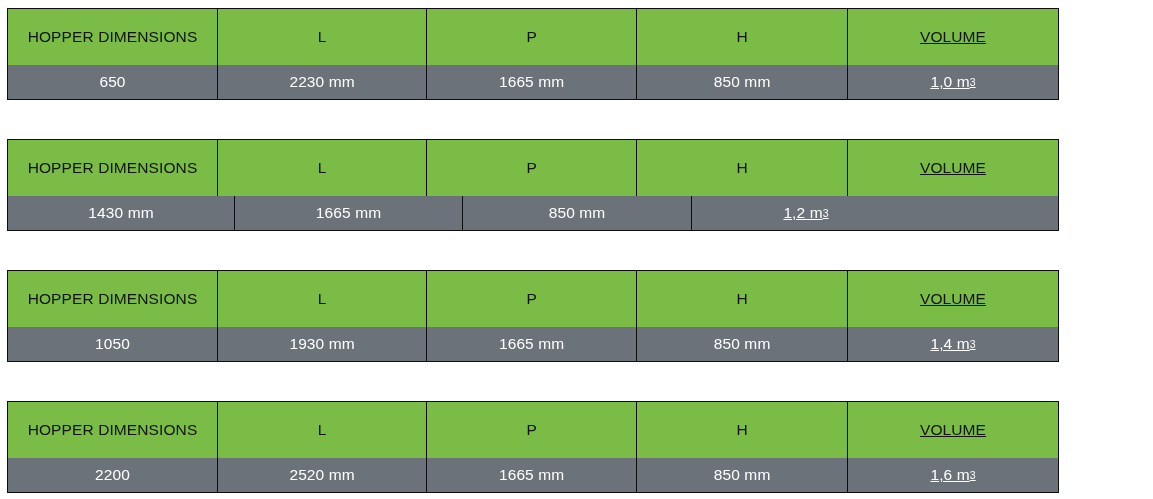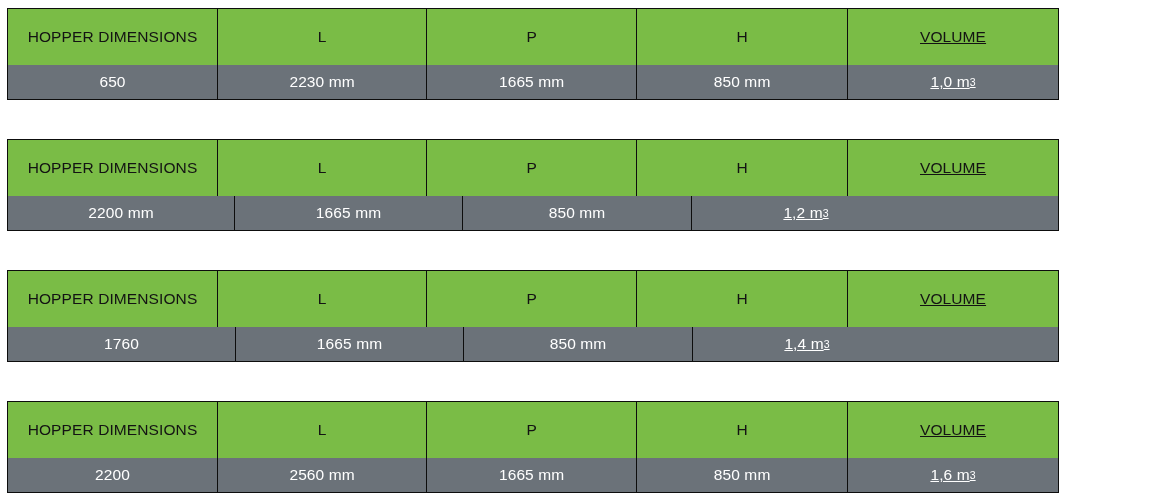--- a/index.html
+++ b/index.html
@@ -122,53 +122,54 @@
 
   <div class="hopper-table t1">
     <div class="row header-row">
       <div class="cell col-0">HOPPER DIMENSIONS</div>
       <div class="cell col-1">L</div>
       <div class="cell col-2">P</div>
       <div class="cell col-3">H</div>
       <div class="cell col-4">VOLUME</div>
     </div>
     <div class="row values-row">
-      <div class="cell col-1">2200 mm</div>
+      <div class="cell col-1">1430 mm</div>
       <div class="cell col-2">1665 mm</div>
       <div class="cell col-3">850 mm</div>
       <div class="cell col-4">1,2 m<sup>3</sup></div>
     </div>
   </div>
 
   <div class="hopper-table t2">
     <div class="row header-row">
       <div class="cell col-0">HOPPER DIMENSIONS</div>
       <div class="cell col-1">L</div>
       <div class="cell col-2">P</div>
       <div class="cell col-3">H</div>
       <div class="cell col-4">VOLUME</div>
     </div>
     <div class="row values-row">
-      <div class="cell col-0">1760</div>
+      <div class="cell col-0">1050</div>
+      <div class="cell col-1">1930 mm</div>
       <div class="cell col-2">1665 mm</div>
       <div class="cell col-3">850 mm</div>
       <div class="cell col-4">1,4 m<sup>3</sup></div>
     </div>
   </div>
 
   <div class="hopper-table t3">
     <div class="row header-row">
       <div class="cell col-0">HOPPER DIMENSIONS</div>
       <div class="cell col-1">L</div>
       <div class="cell col-2">P</div>
       <div class="cell col-3">H</div>
       <div class="cell col-4">VOLUME</div>
     </div>
     <div class="row values-row">
       <div class="cell col-0">2200</div>
-      <div class="cell col-1">2560 mm</div>
+      <div class="cell col-1">2520 mm</div>
       <div class="cell col-2">1665 mm</div>
       <div class="cell col-3">850 mm</div>
       <div class="cell col-4">1,6 m<sup>3</sup></div>
     </div>
   </div>
 
 </div>
 
 </body></html>

